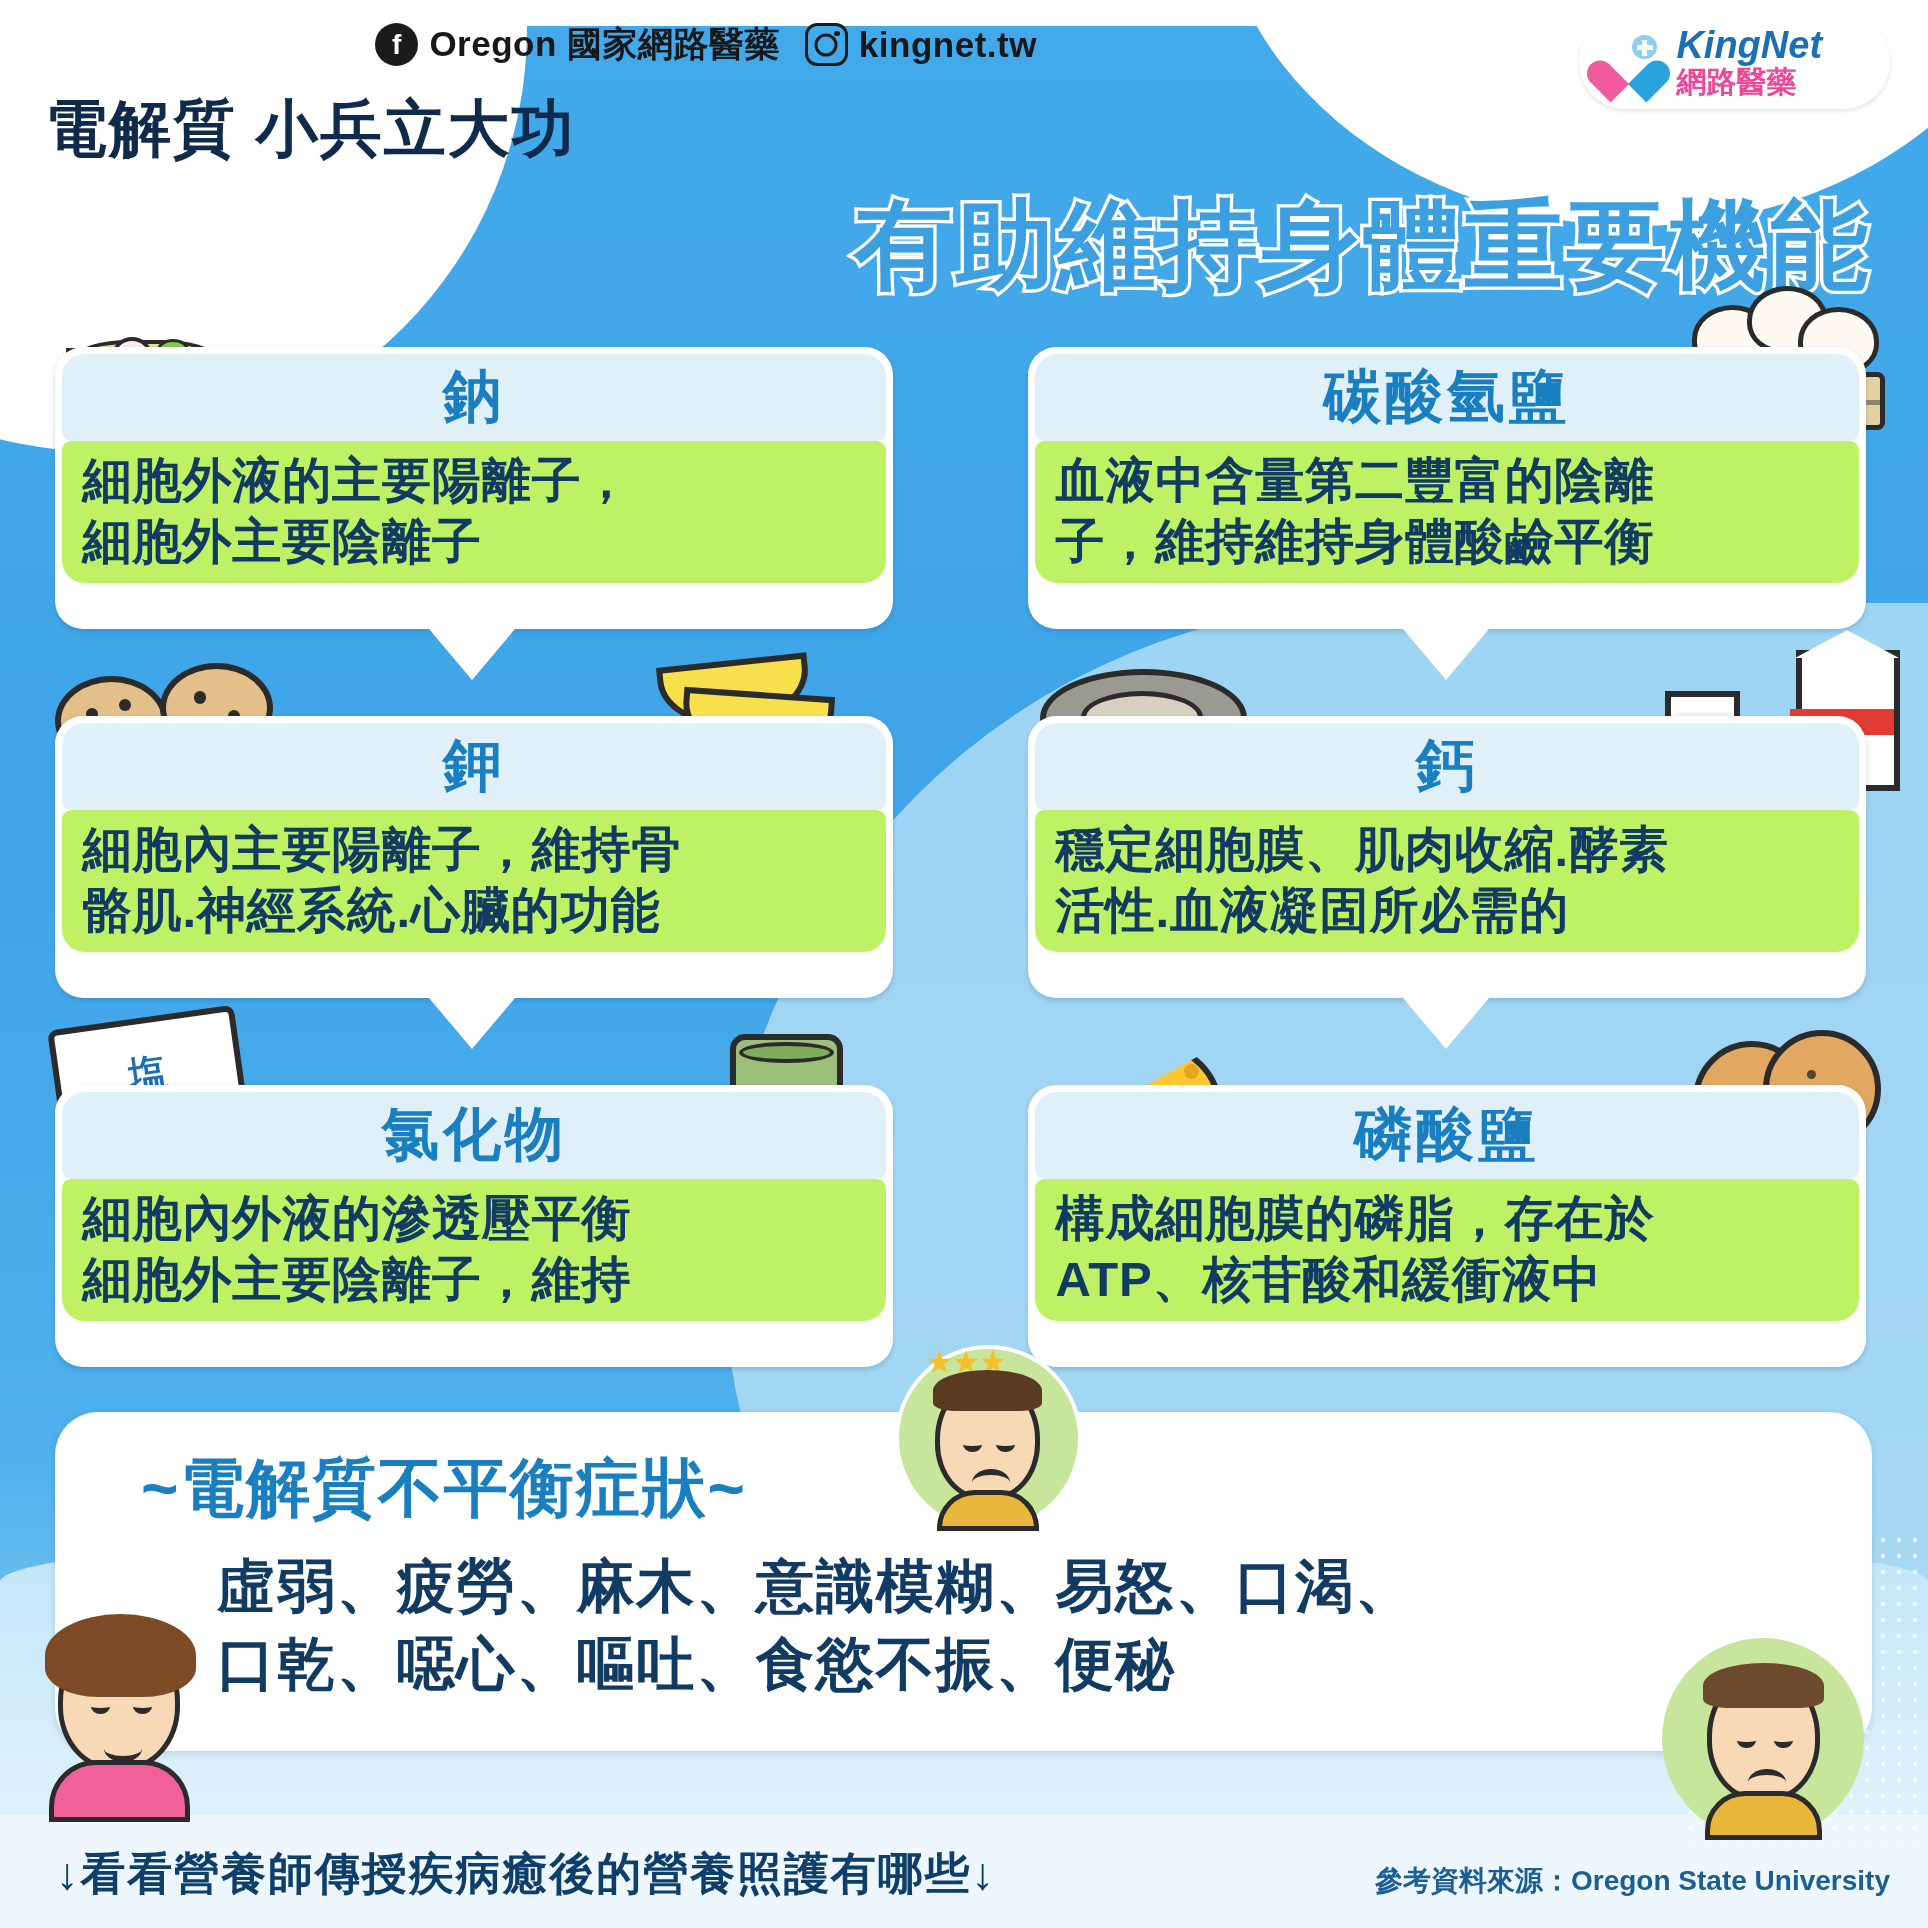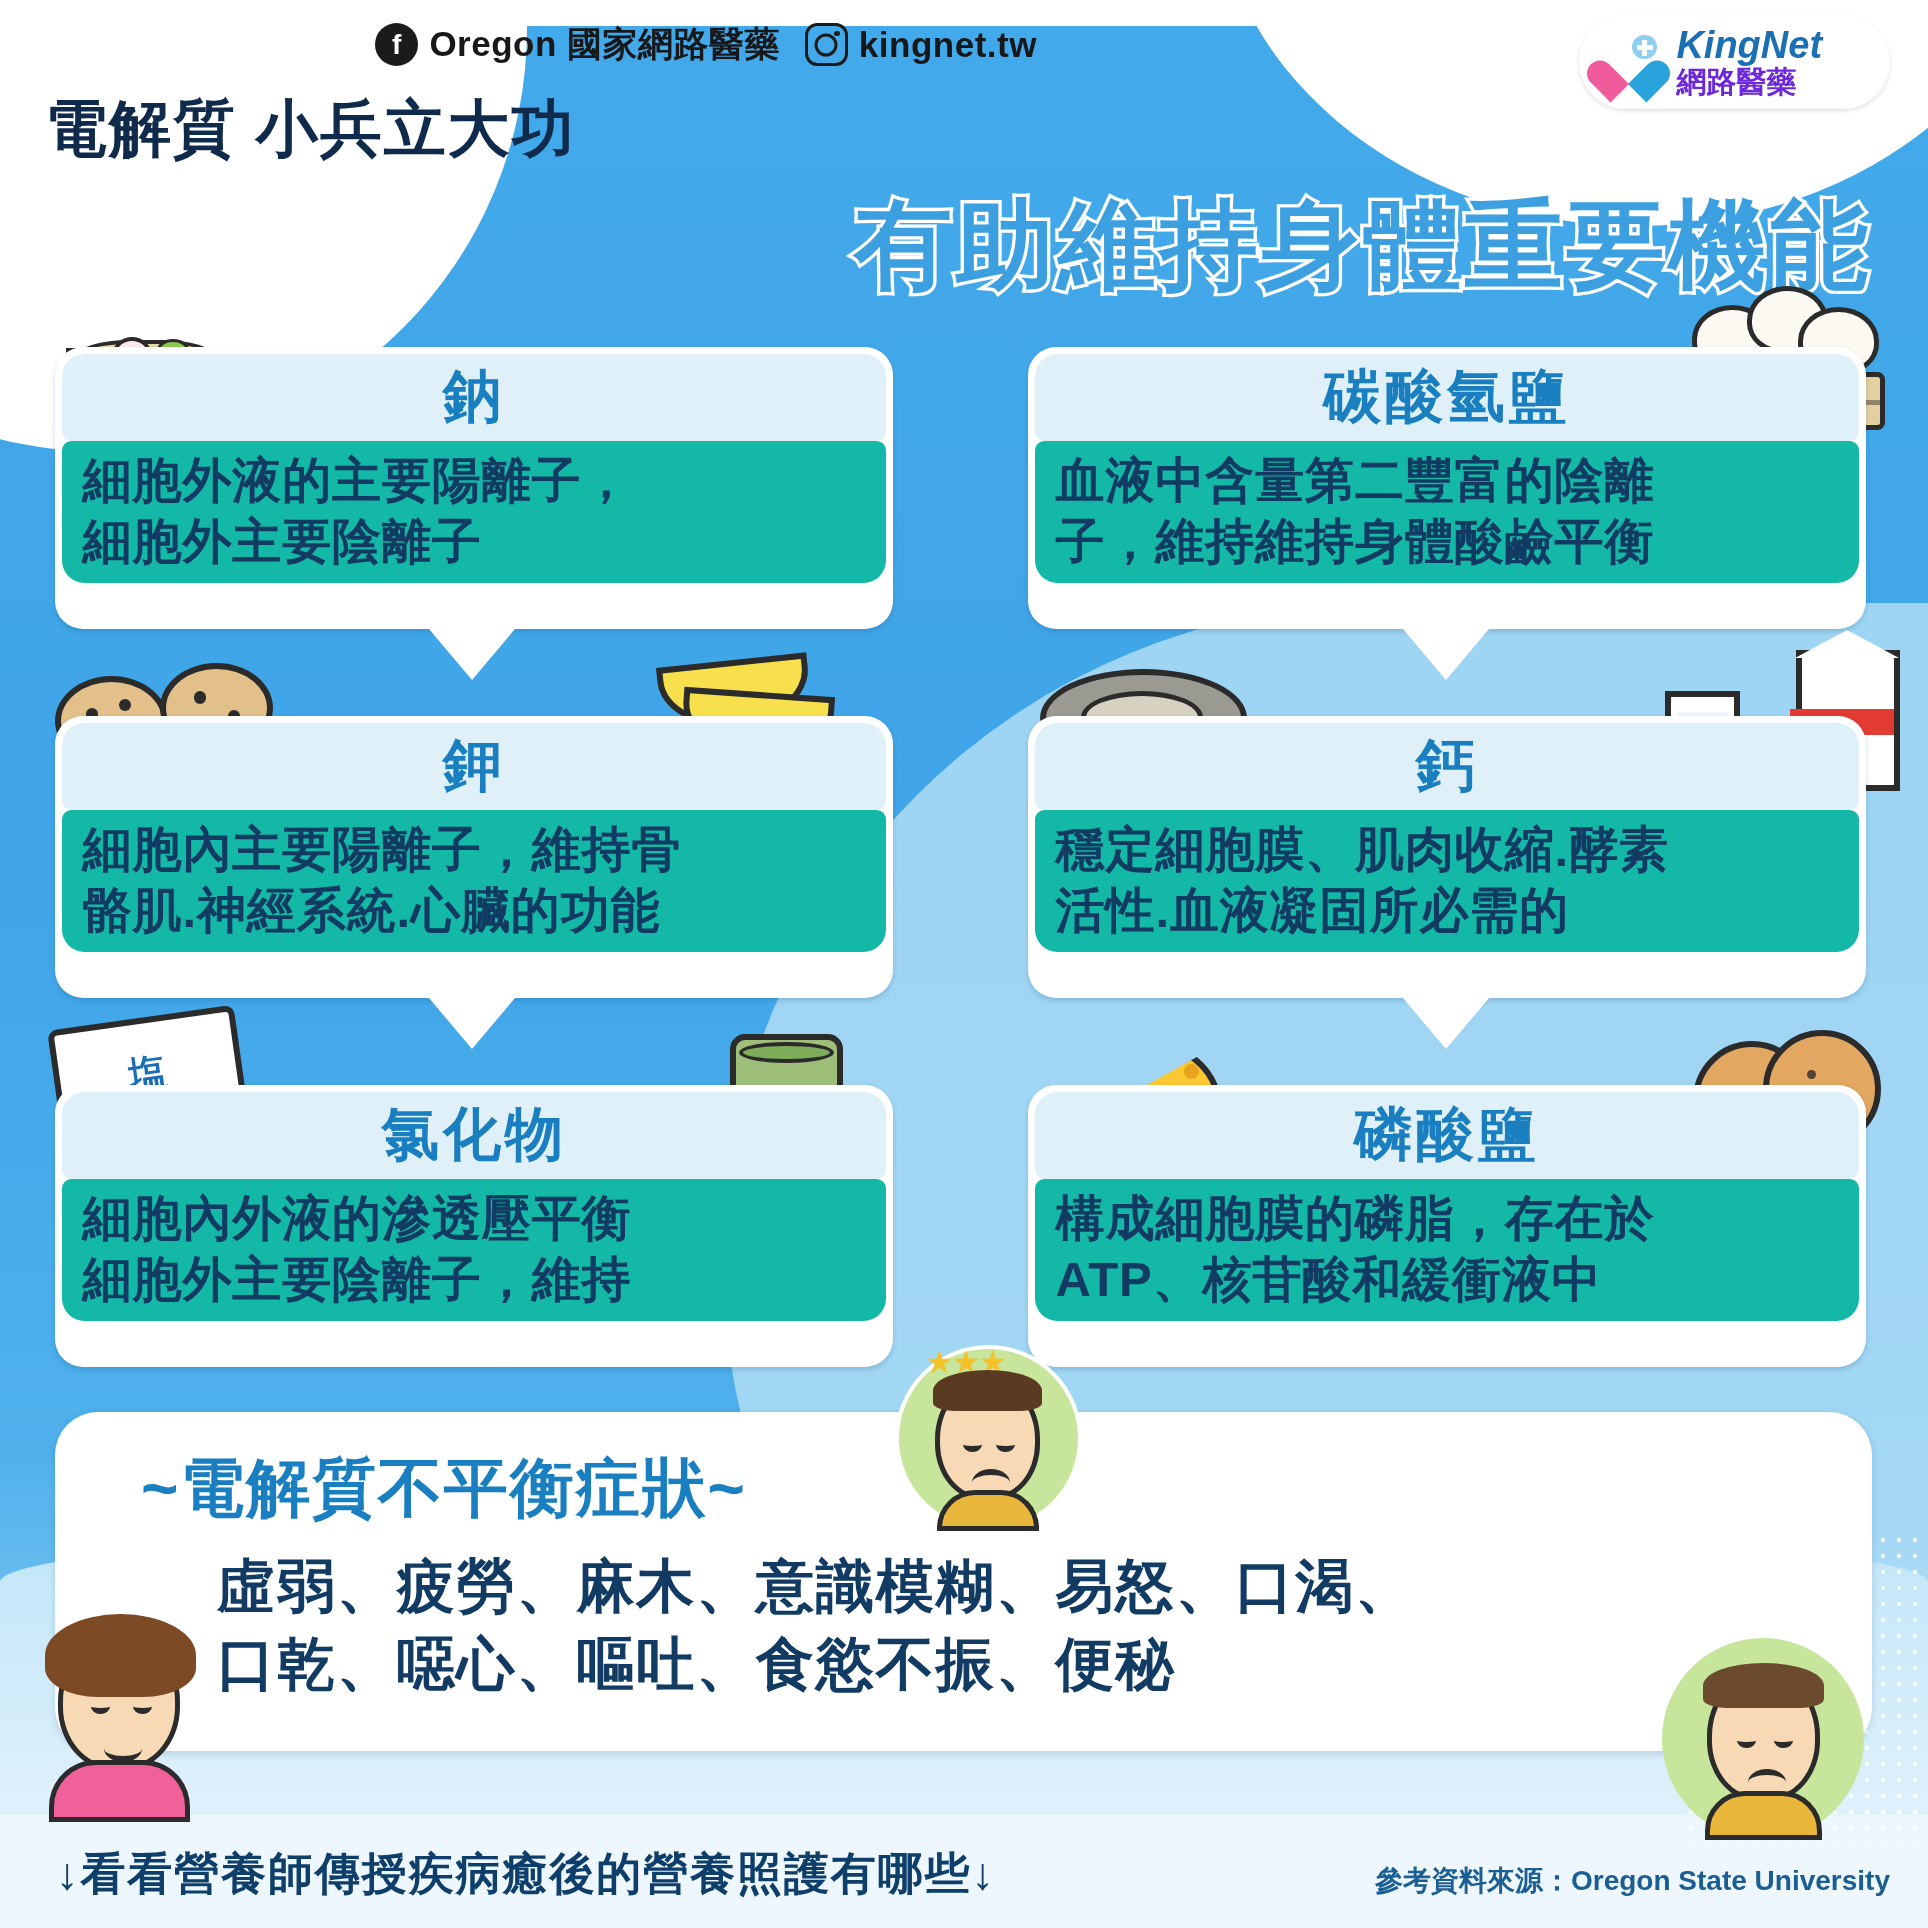--- a/index.html
+++ b/index.html
@@ -51,40 +51,40 @@
   .logo-heart{position:absolute;left:9.4px;top:17px;width:51px;height:45px;}
   .logo-heart:before,.logo-heart:after{content:"";position:absolute;top:0;width:26px;height:41px;border-radius:26px 26px 0 0;}
   .logo-heart:before{left:24.5px;background:#29a3dc;transform:rotate(45deg);transform-origin:0 100%;}
   .logo-heart:after{left:0px;background:#ef5b9c;transform:rotate(-45deg);transform-origin:100% 100%;}
   .logo-cross{position:absolute;left:38px;top:9.4px;width:24.5px;height:24.5px;border-radius:50%;background:#8fd0ef;}
   .logo-cross:before,.logo-cross:after{content:"";position:absolute;background:#fff;}
   .logo-cross:before{left:10.4px;top:4.7px;width:4.7px;height:16px;}
   .logo-cross:after{left:4.7px;top:10.4px;width:16px;height:4.7px;}
   .logo-text{display:flex;flex-direction:column;justify-content:center;}
   .logo-text .t1{font-size:38px;font-weight:bold;color:#1a6fb5;line-height:1.05;font-style:italic;}
-  .logo-text .t2{font-size:30px;font-weight:bold;color:#6d28d9;line-height:1.1;}
+  .logo-text .t2{font-size:30px;font-weight:bold;color:#ec4899;line-height:1.1;}
   .title-main{
     position:absolute;left:45px;top:87px;font-size:62px;font-weight:bold;color:#0f2a4a;letter-spacing:1.9px;
   }
   .title-sub{
     position:absolute;right:56px;top:181px;font-size:98px;font-weight:bold;color:#3b9fe0;
     -webkit-text-stroke:6.6px #ffffff;paint-order:stroke fill;letter-spacing:3.8px;
     text-shadow:0 0 0 #fff;
   }
   
   .card{
     position:absolute;background:#ffffff;border-radius:28px;padding:6.6px;box-sizing:border-box;
     box-shadow:0 2.8px 5.6px rgba(10,60,100,.18);
   }
   .card-head{
     background:#dff0f8;border-radius:22.6px 22.6px 9.4px 9.4px;height:87px;display:flex;align-items:center;justify-content:center;
   }
   .card-head span{font-size:58px;font-weight:bold;color:#1a7fc1;letter-spacing:3.8px;}
   .card-body{
-    background:#14b8a6;border-radius:9.4px 9.4px 22.6px 22.6px;padding:9.4px 21px 11.3px 21px;box-sizing:border-box;
+    background:#bef264;border-radius:9.4px 9.4px 22.6px 22.6px;padding:9.4px 21px 11.3px 21px;box-sizing:border-box;
   }
   .card-body p{margin:0;font-size:49px;line-height:1.24;font-weight:bold;color:#123b63;letter-spacing:0.9px;}
   .arrow{position:absolute;width:0;height:0;border-left:43px solid transparent;border-right:43px solid transparent;border-top:51px solid #ffffff;}
   
   #card-sodium{left:55px;top:347px;width:838px;height:282px;}
   #card-bicarb{left:1028px;top:347px;width:838px;height:282px;}
   #card-potassium{left:55px;top:716px;width:838px;height:282px;}
   #card-calcium{left:1028px;top:716px;width:838px;height:282px;}
   #card-chloride{left:55px;top:1085px;width:838px;height:282px;}
   #card-phosphate{left:1028px;top:1085px;width:838px;height:282px;}

